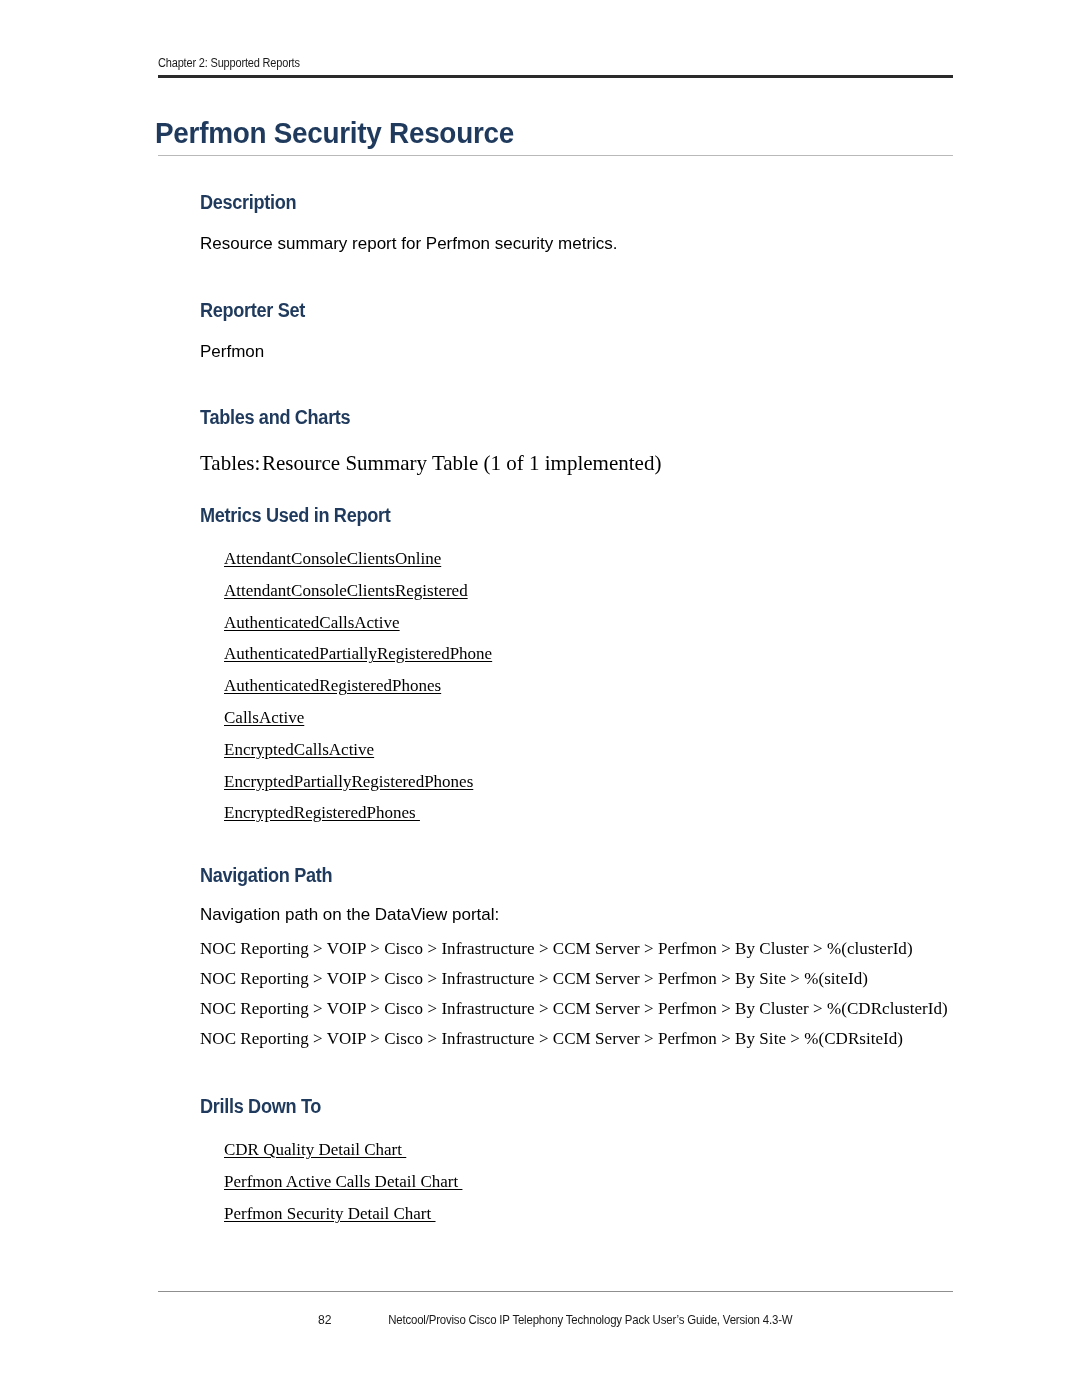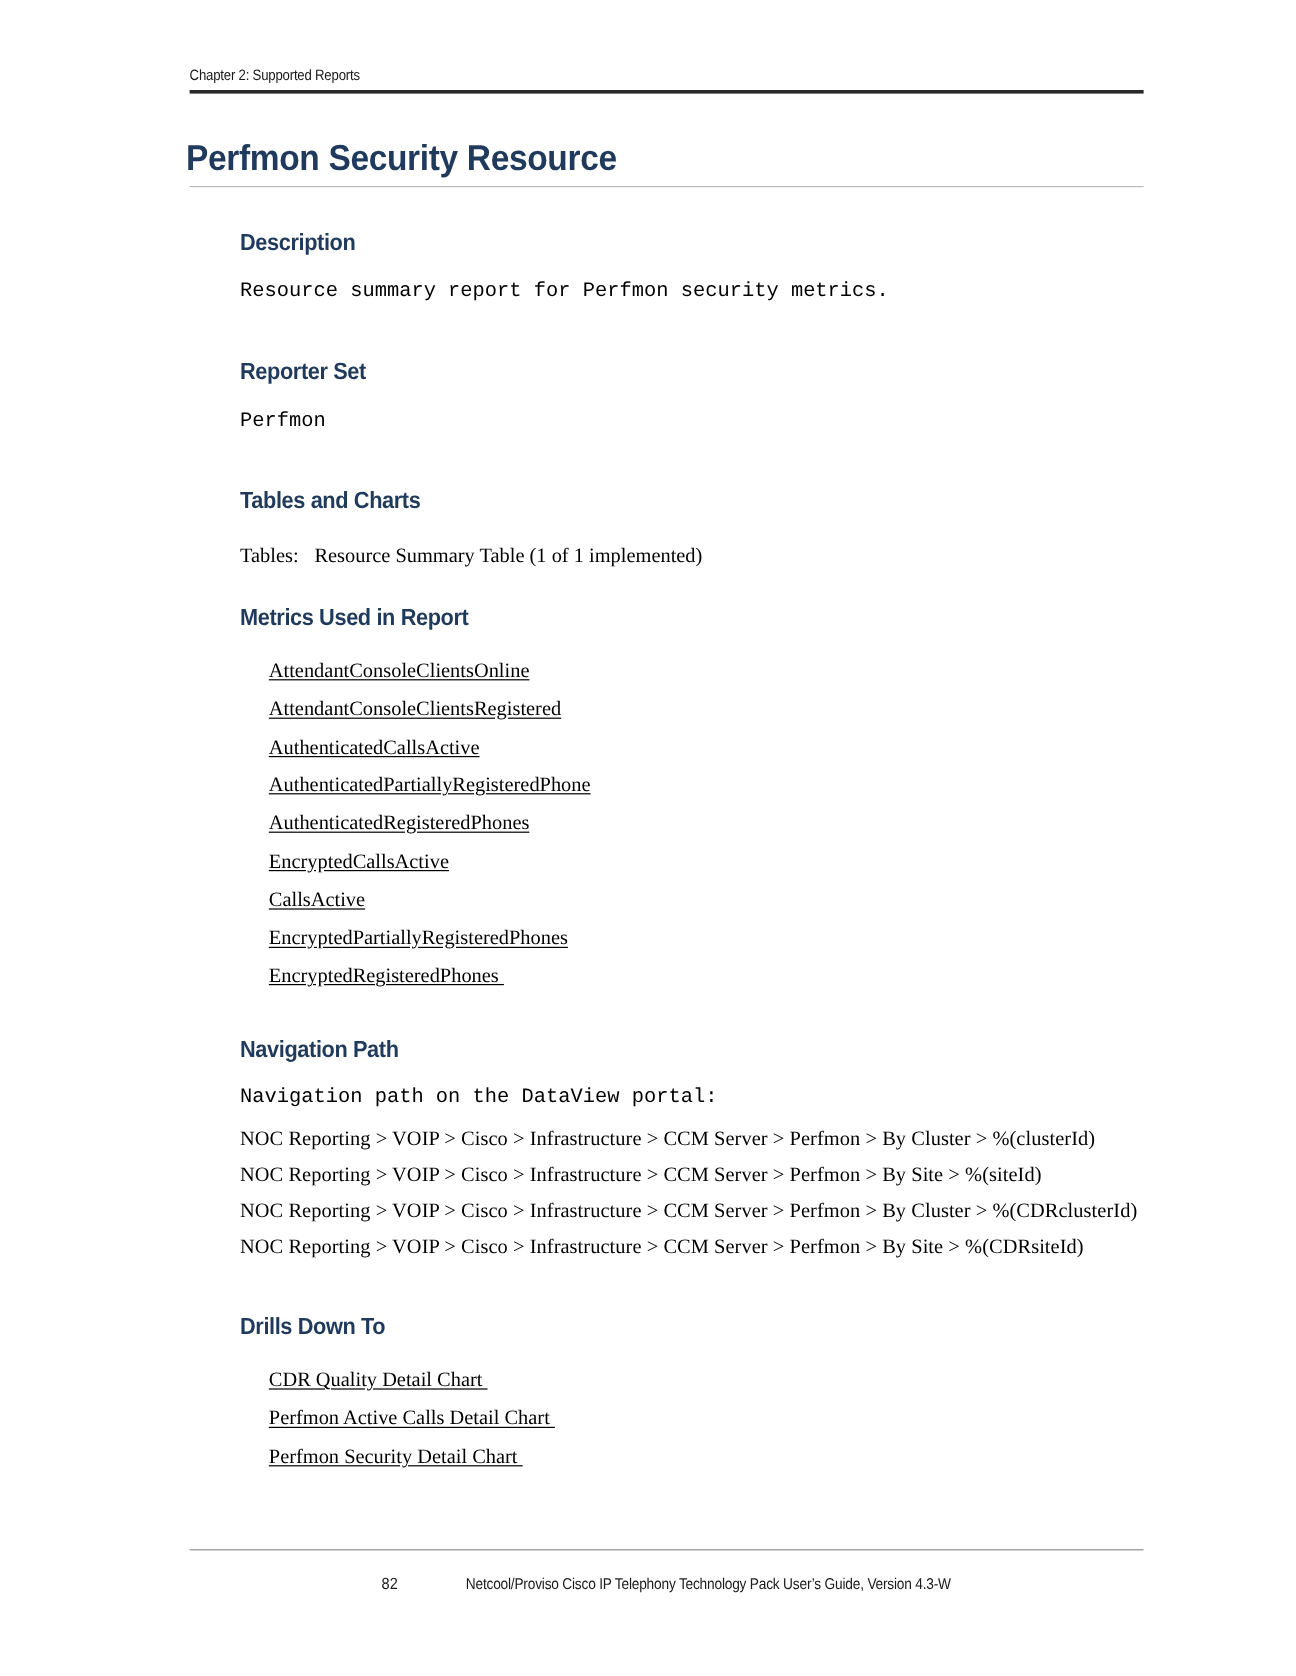--- a/index.html
+++ b/index.html
@@ -88,21 +88,21 @@
     font-weight: 700;
     color: #1f3a5c;
     letter-spacing: -0.35px;
     transform: scaleX(0.93);
     transform-origin: left center;
     white-space: nowrap;
     line-height: 24px;
   }
 
   .body-text {
-    font-family: Liberation Mono, monospace;
+    font-family: Liberation Sans, sans-serif;
     font-size: 17px;
     line-height: 22px;
     color: #000;
     margin: 0;
     white-space: nowrap;
   }
 
   .block { position: relative; }
 
   
@@ -110,21 +110,21 @@
   .sec-description .body-text { margin-top: 19px; }
 
   .sec-reporter     { margin-top: 43px; }
   .sec-reporter .body-text { margin-top: 19px; }
 
   .sec-tables       { margin-top: 42px; }
   .tables-rows { margin-top: 19px; }
   .tables-row {
     display: flex;
     line-height: 30px;
-    font-size: 17px;
+    font-size: 21px;
   }
   .tables-row .label {
     width: 62px;
     flex: 0 0 62px;
     white-space: nowrap;
   }
   .tables-row .value { white-space: nowrap; }
 
   .sec-metrics      { margin-top: 25px; }
   .metrics-list {
@@ -243,22 +243,22 @@
     </div>
 
     <div class="block sec-metrics">
       <h2 class="section-heading">Metrics Used in Report</h2>
       <ul class="metrics-list">
         <li><a class="metric-link" href="#">AttendantConsoleClientsOnline</a></li>
         <li><a class="metric-link" href="#">AttendantConsoleClientsRegistered</a></li>
         <li><a class="metric-link" href="#">AuthenticatedCallsActive</a></li>
         <li><a class="metric-link" href="#">AuthenticatedPartiallyRegisteredPhone</a></li>
         <li><a class="metric-link" href="#">AuthenticatedRegisteredPhones</a></li>
+        <li><a class="metric-link" href="#">CallsActive</a></li>
         <li><a class="metric-link" href="#">EncryptedCallsActive</a></li>
-        <li><a class="metric-link" href="#">CallsActive</a></li>
         <li><a class="metric-link" href="#">EncryptedPartiallyRegisteredPhones</a></li>
         <li><a class="metric-link" href="#">EncryptedRegisteredPhones </a></li>
       </ul>
     </div>
 
     <div class="block sec-navigation">
       <h2 class="section-heading">Navigation Path</h2>
       <p class="body-text nav-intro">Navigation path on the DataView portal:</p>
       <div class="nav-paths">
         <div class="nav-path">NOC Reporting &gt;  VOIP &gt;  Cisco &gt;  Infrastructure &gt;  CCM Server &gt;  Perfmon &gt;  By Cluster &gt;  %(clusterId)</div>

